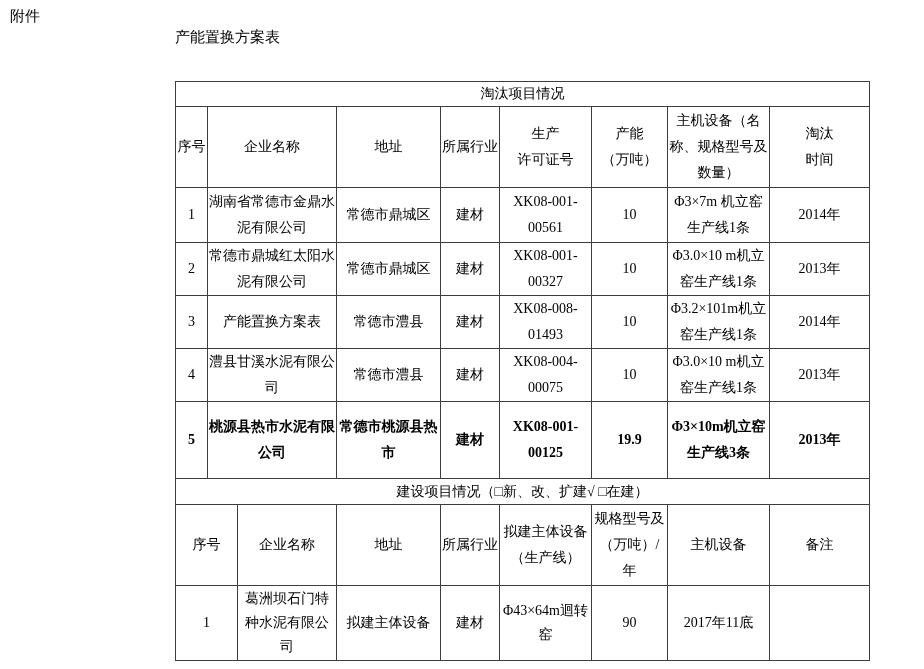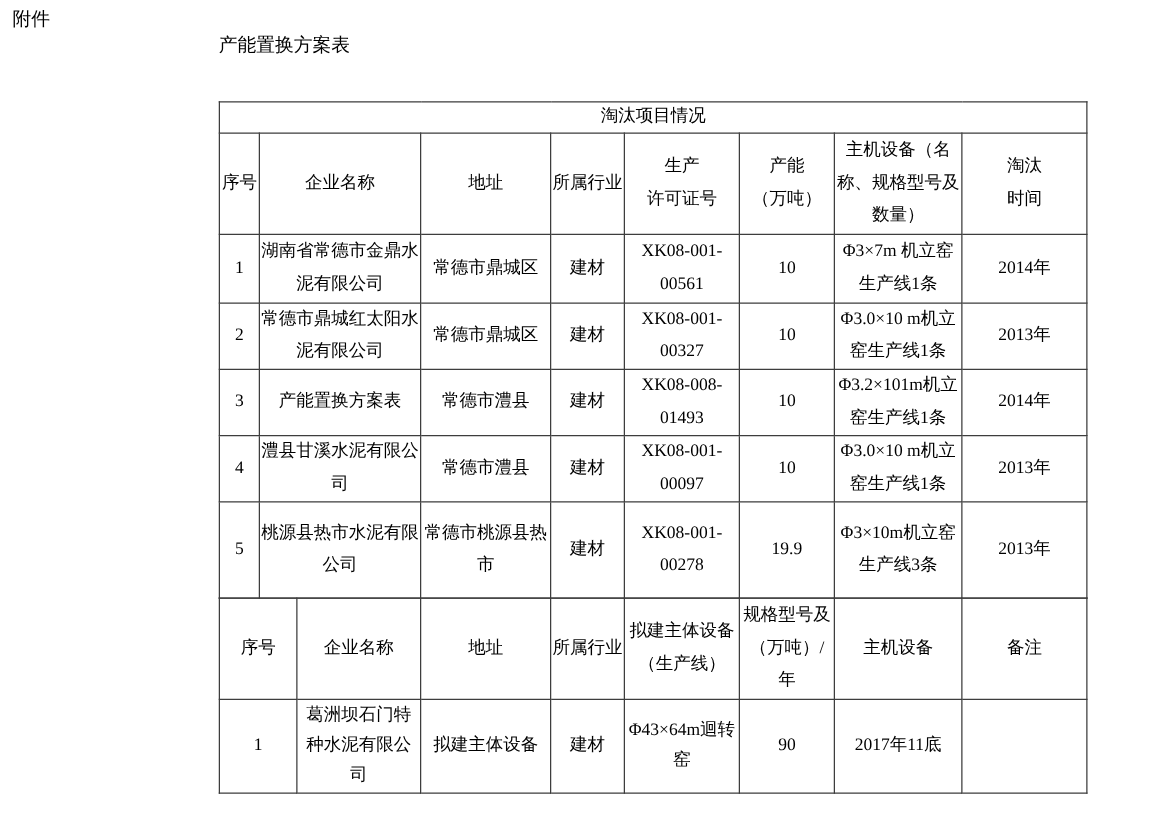--- a/index.html
+++ b/index.html
@@ -52,21 +52,21 @@
     line-height: 26px;
     padding: 0 1px;
     white-space: pre-line;
     overflow-wrap: break-word;
     overflow: hidden;
   }
   tr.rh-band td  { height: 24px; line-height: 24px; }
   tr.rh-head     { height: 81px; }
   tr.rh-r1  td   { height: 54px; }
   tr.rh-r   td   { height: 52px; }
-  tr.rh-r5  td   { height: 76px; }
+  tr.rh-r5  td   { height: 76px; font-weight: bold; }
   tr.rh-band2 td { height: 25px; line-height: 25px; }
   tr.rh-last td  { height: 74px; line-height: 24px; }
   td.vtop { vertical-align: top; }
 </style>
 </head>
 <body>
 
 <div class="page">
 
   <div class="attachment">附件</div>
@@ -133,50 +133,53 @@
         <td>XK08-008-01493</td>
         <td>10</td>
         <td>Φ3.2×101m机立窑生产线1条</td>
         <td>2014年</td>
       </tr>
       <tr class="rh-r">
         <td>4</td>
         <td>澧县甘溪水泥有限公司</td>
         <td>常德市澧县</td>
         <td>建材</td>
-        <td>XK08-001-00097</td>
+        <td>XK08-004-00075</td>
         <td>10</td>
         <td>Φ3.0×10 m机立窑生产线1条</td>
         <td>2013年</td>
       </tr>
       <tr class="rh-r5">
         <td>5</td>
         <td>桃源县热市水泥有限公司</td>
         <td>常德市桃源县热市</td>
         <td>建材</td>
-        <td>XK08-001-00278</td>
+        <td>XK08-001-00125</td>
         <td class="vtop">19.9</td>
         <td>Φ3×10m机立窑生产线3条</td>
         <td>2013年</td>
       </tr>
     </tbody>
       </table>
 
     <table class="sheet">
       <colgroup>
         <col style="width:62px">
           <col style="width:99px">
           <col style="width:104px">
           <col style="width:59px">
         <col style="width:92px">
           <col style="width:76px">
           <col style="width:102px">
           <col style="width:100px">
       </colgroup>
       <tbody>
+          <tr class="rh-band2">
+        <td colspan="8">建设项目情况（□新、改、扩建√ □在建）</td>
+      </tr>
       <tr class="rh-head">
         <td>序号</td>
         <td>企业名称</td>
         <td>地址</td>
         <td>所属行业</td>
         <td>拟建主体设备
 （生产线）</td>
         <td>规格型号及
 （万吨）/
 年</td>

